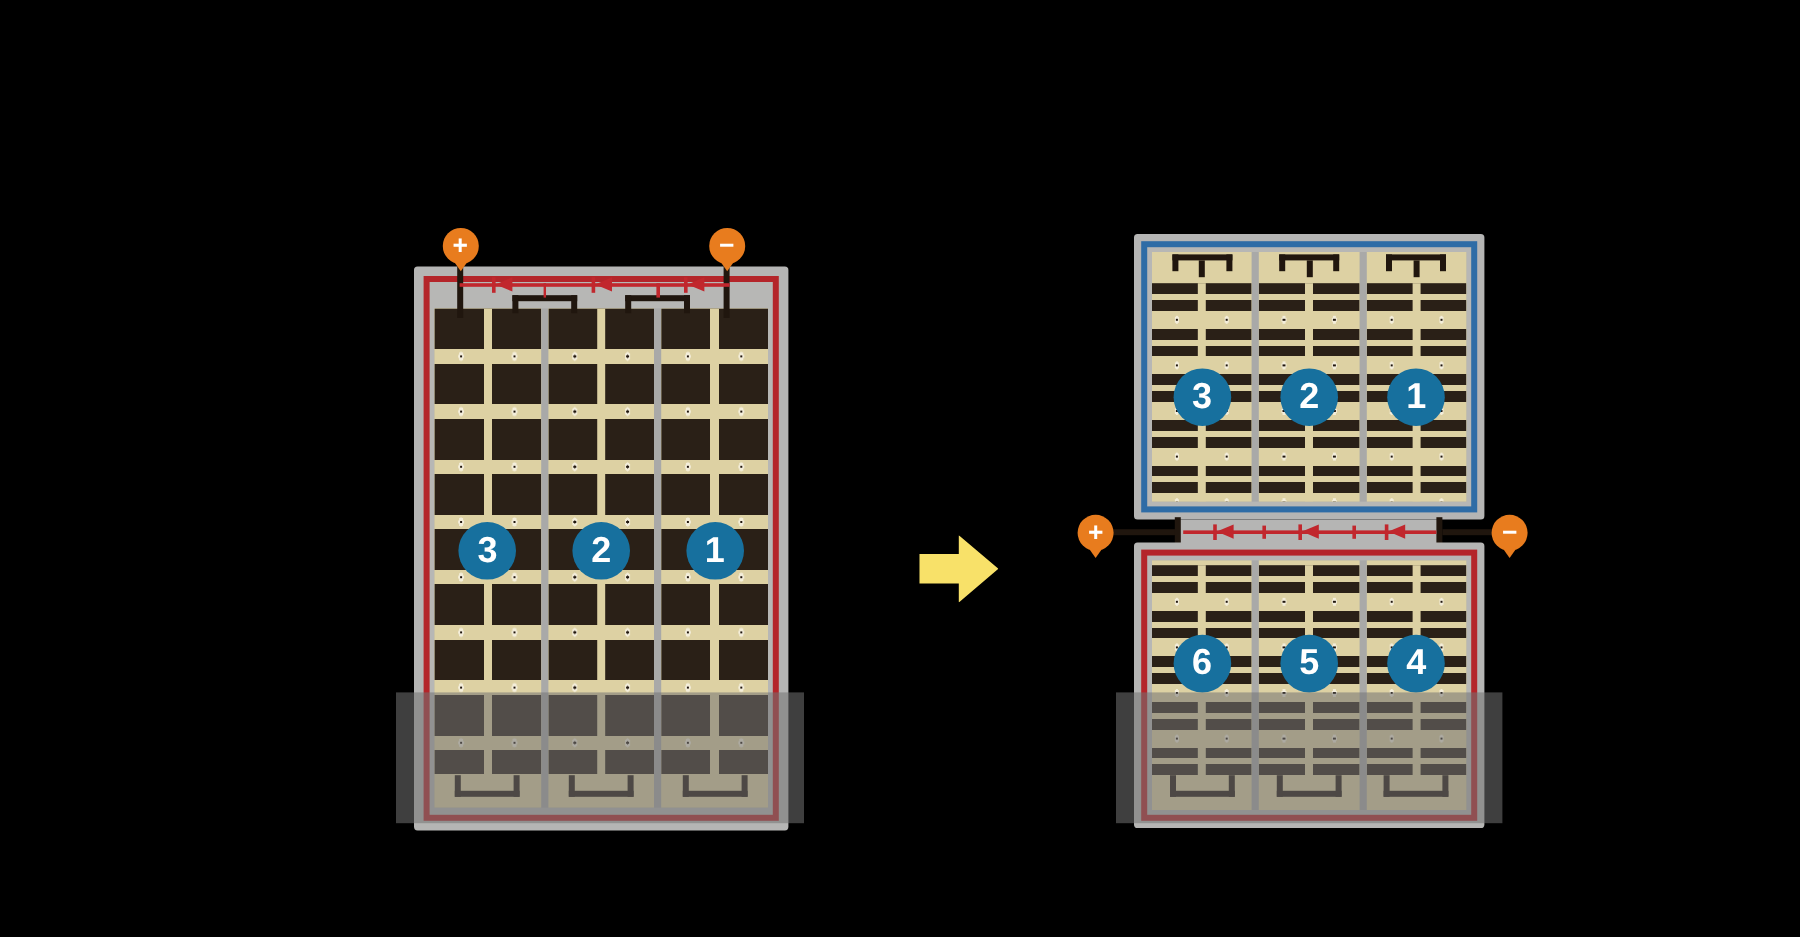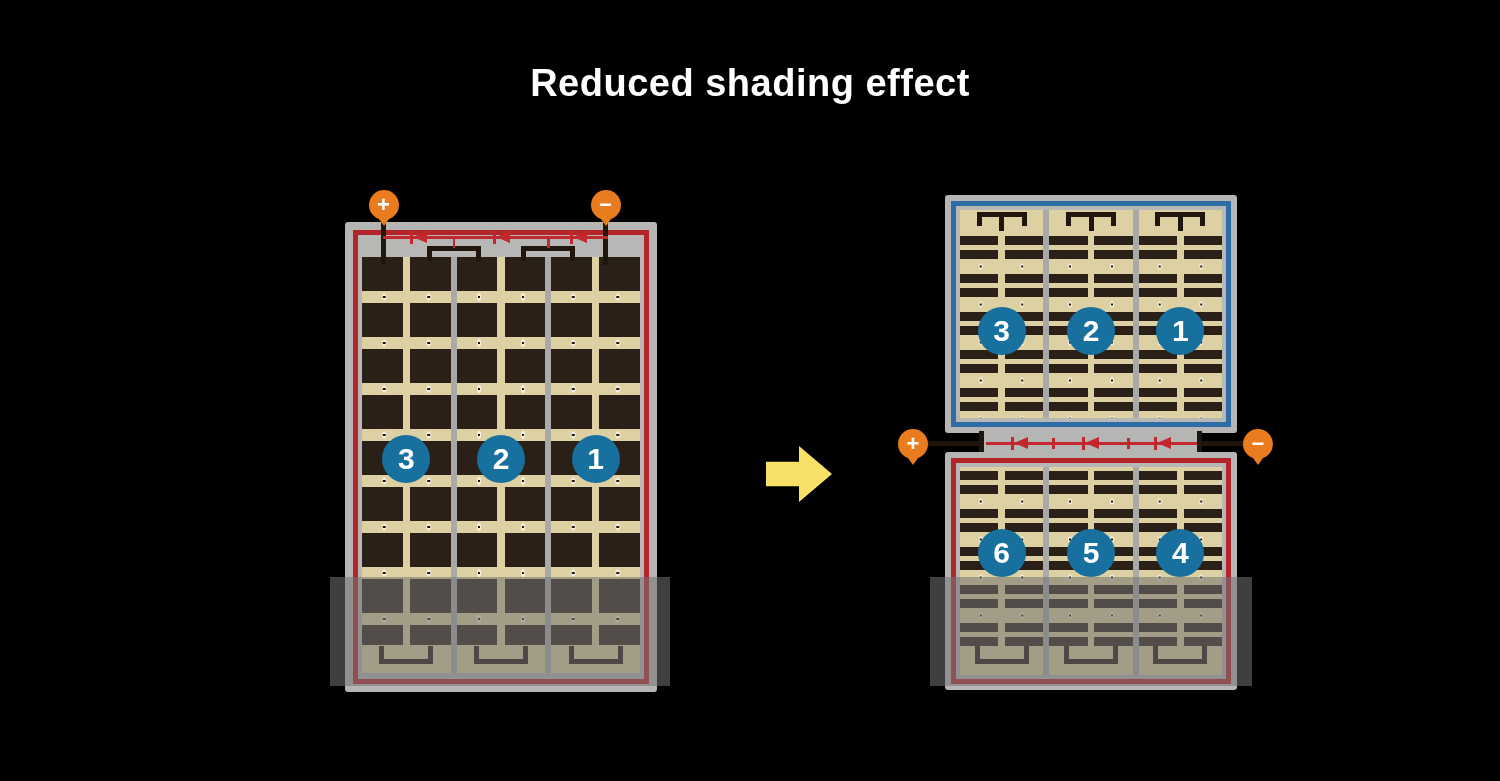--- a/index.html
+++ b/index.html
@@ -61,21 +61,20 @@
         z-index:3;}
   .shade{position:absolute;background:var(--shade-overlay,rgba(115,115,115,0.55));z-index:5;}
   .arrow{position:absolute;background:var(--arrow-yellow,#f8e169);
         clip-path:polygon(0% 28%,50% 28%,50% 0%,100% 50%,50% 100%,50% 72%,0% 72%);}
 </style>
 </head>
 <body>
 
 <div class="stage">
 
-  <h1 class="title">Reduced shading effect</h1>
 
   <div class="frame" style="left:345px;top:222px;width:312px;height:470px;"></div>
   <div class="borderzone red-b" style="left:353px;top:230px;width:296px;height:454px;"></div>
   <div class="tanarea" style="left:362px;top:257px;width:278px;height:416px;">
     <div class="section">
         <div class="cells cells-full" style="top:0;height:388px;"></div>
       </div>
     <div class="section">
         <div class="cells cells-full" style="top:0;height:388px;"></div>
       </div>

